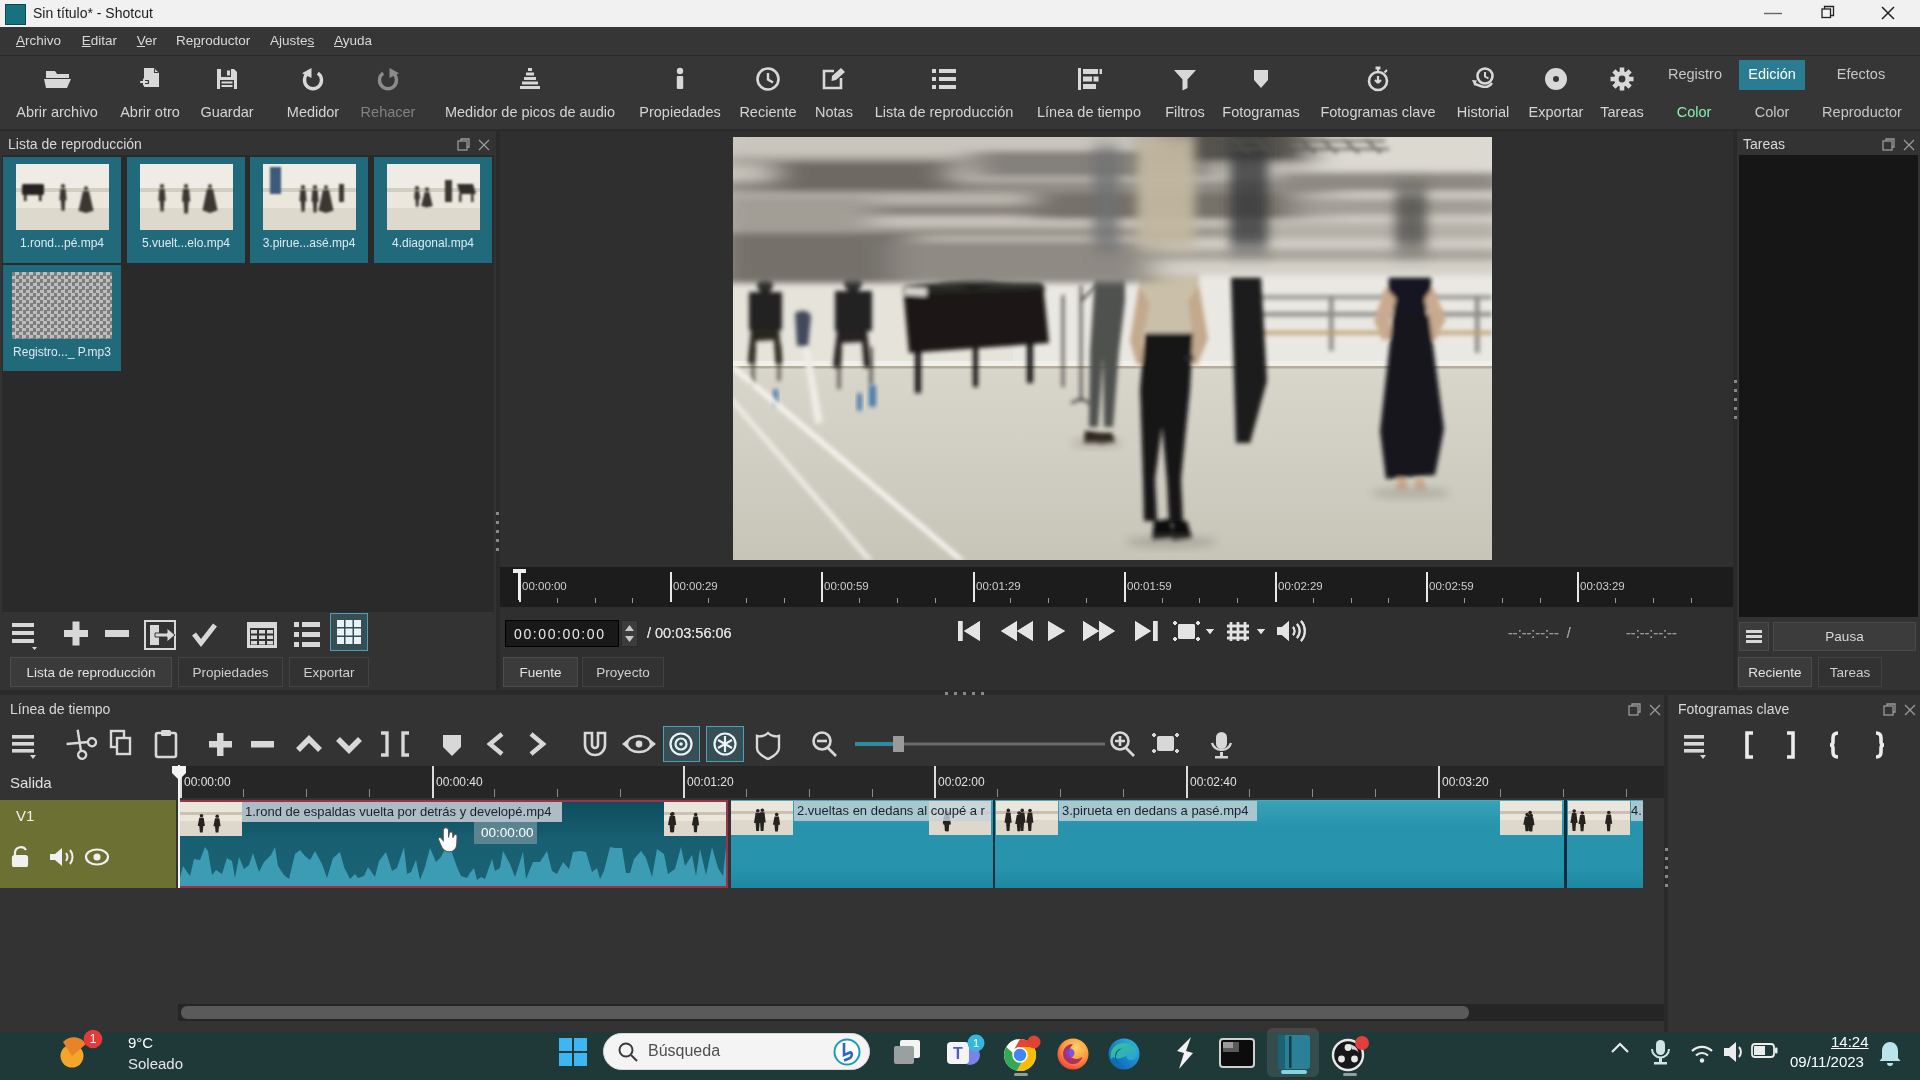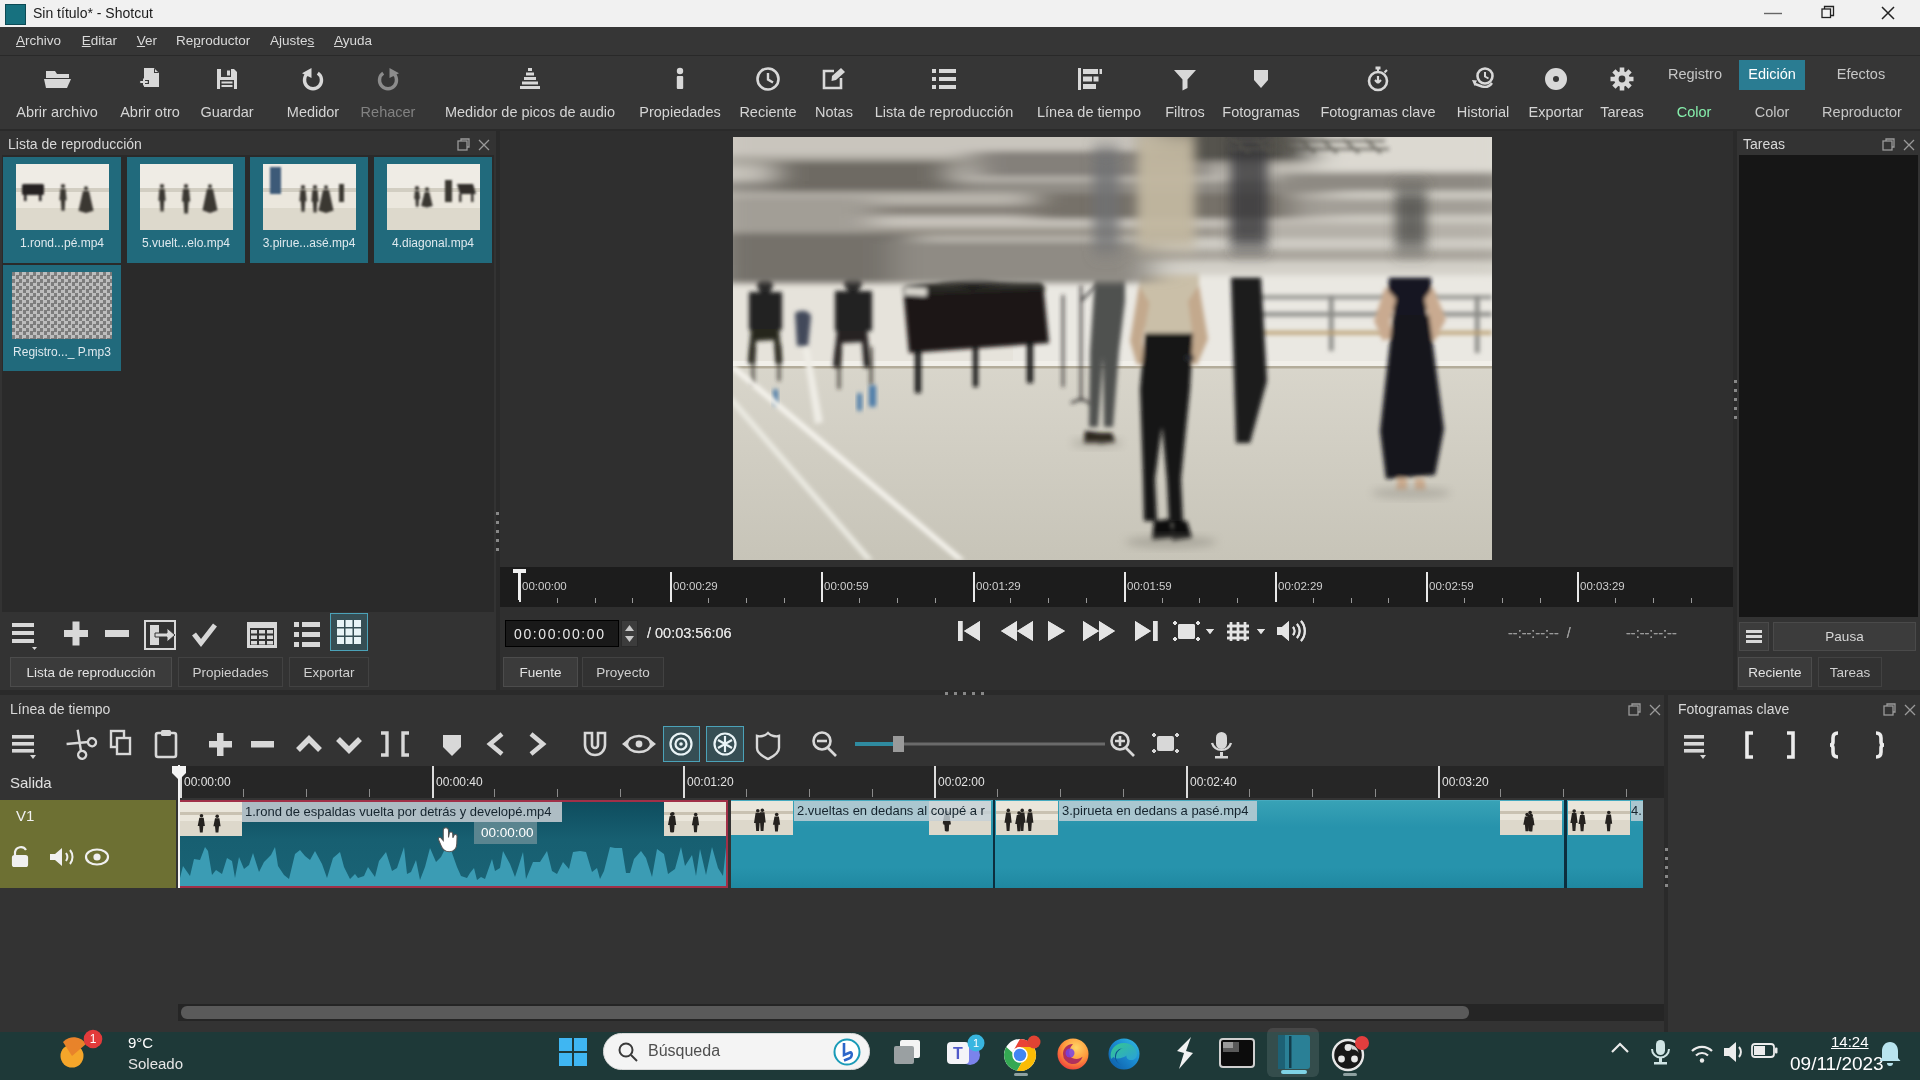--- a/index.html
+++ b/index.html
@@ -1405,19 +1405,19 @@
         <circle cx="96" cy="22.5" r="2.2" fill="#ececec"></circle>
  <path d="M118 10h5l7-6v20l-7-6h-5z" fill="#ececec"></path>
         <path d="M133 9a7.5 7.5 0 0 1 0 10" stroke="#ececec" stroke-width="2" fill="none"></path>
  <g>
           <rect x="146" y="6" width="22" height="13" rx="3" fill="none" stroke="#ececec" stroke-width="1.8"></rect>
           <rect x="148" y="8" width="11" height="9" fill="#ececec"></rect>
           <rect x="169" y="9.5" width="2.5" height="6" rx="1" fill="#ececec"></rect>
         </g>
 </svg>
 <div class="a tx" style="left:1831px;top:1033px;font-size:15px;color:#ffffff;text-decoration:underline;">14:24</div>
-<div class="a tx" style="left:1790px;top:1053px;font-size:19px;color:#ffffff;">09/11/2023</div>
+<div class="a tx" style="left:1790px;top:1053px;font-size:15px;color:#ffffff;">09/11/2023</div>
 <svg class="a" style="left:1878px;top:1040px" width="24" height="28" viewBox="0 0 24 28">
  <path d="M12 2c5 0 8 4 8 9v7l2.5 3h-21L4 18v-7c0-5 3-9 8-9z" fill="#b9e4ee"></path>
  <path d="M9 23a3 3 0 0 0 6 0z" fill="#b9e4ee"></path>
 </svg>
 </div>
 
 </div>
 </body></html>

